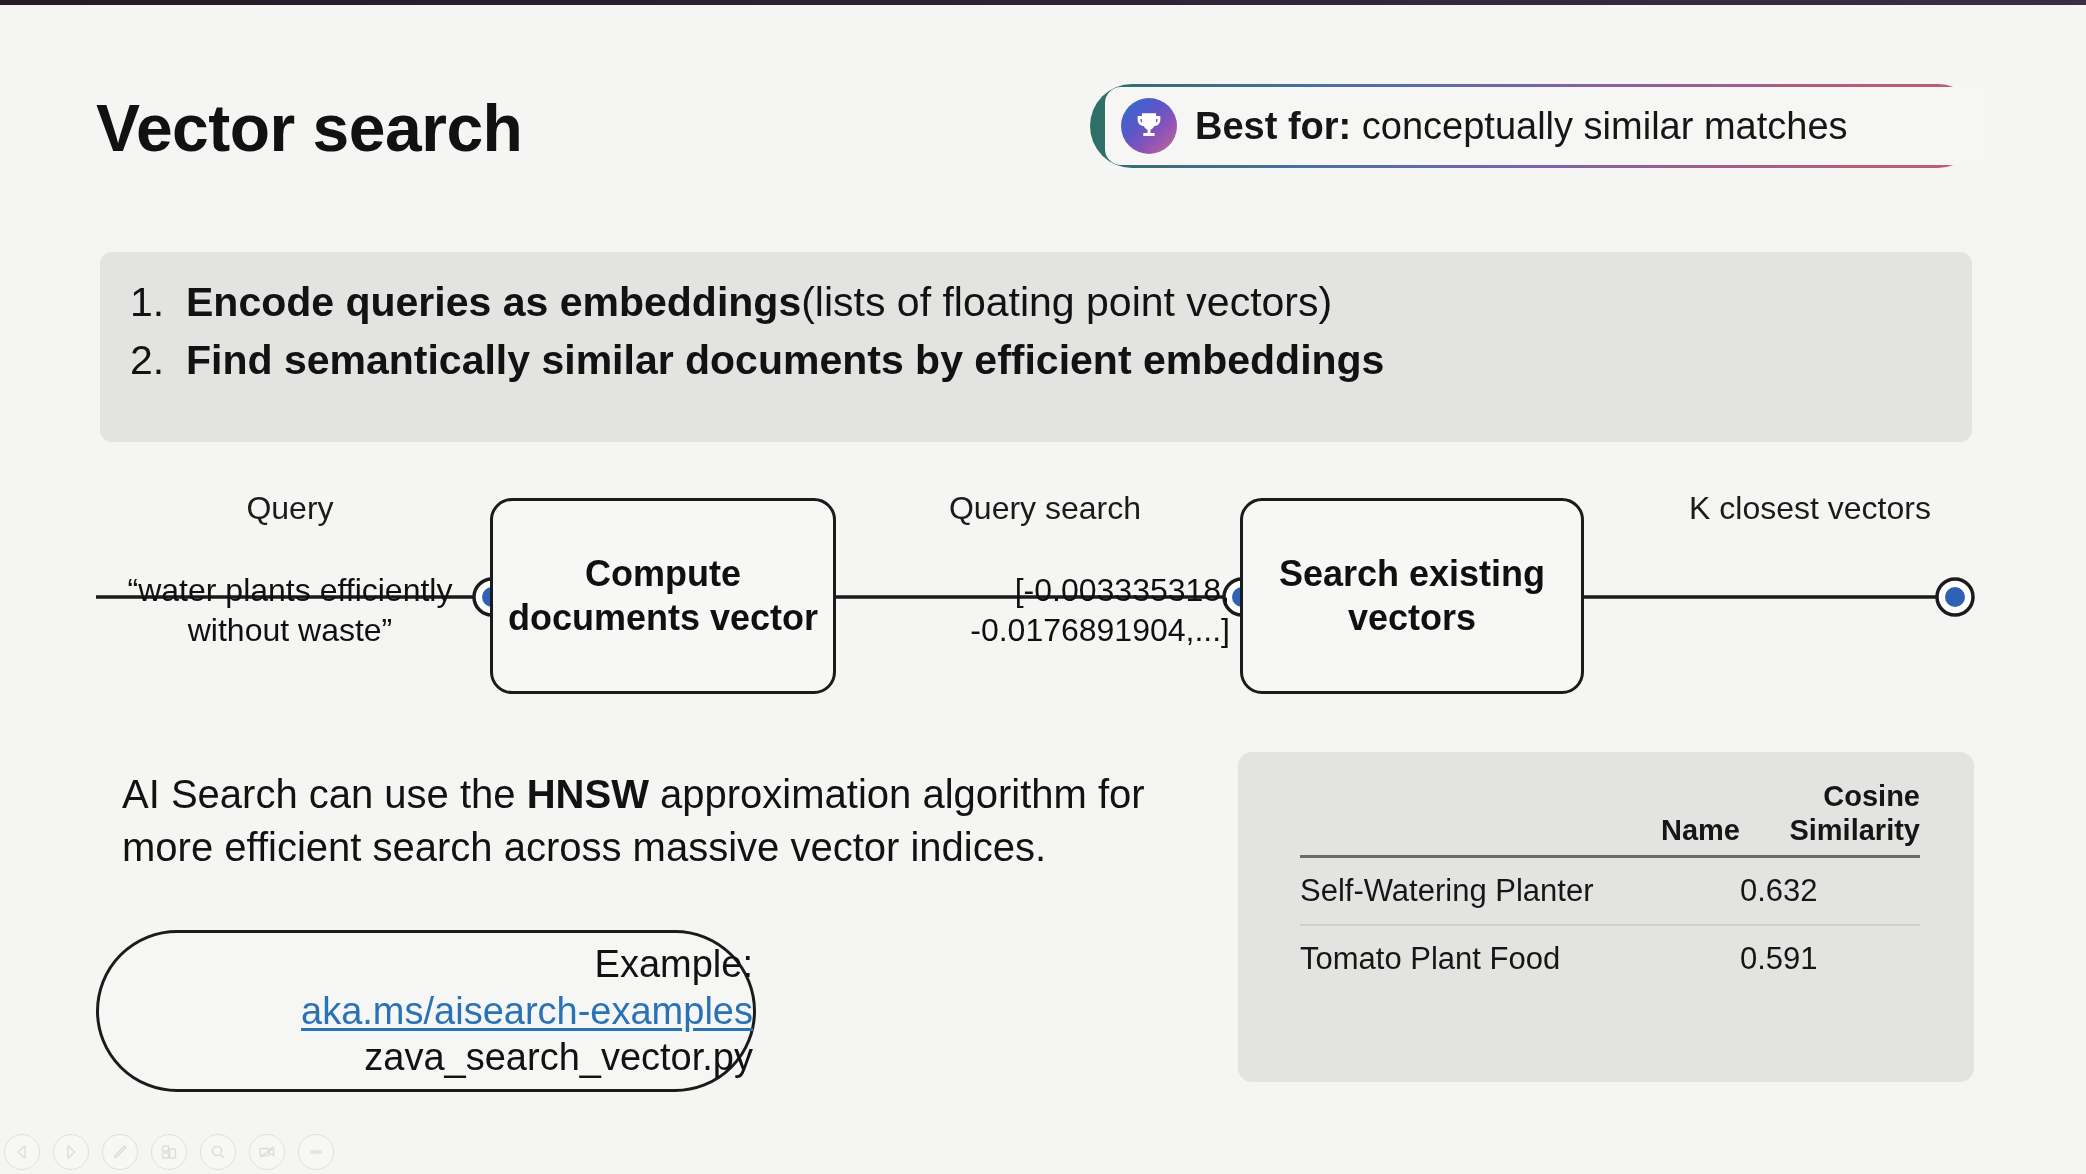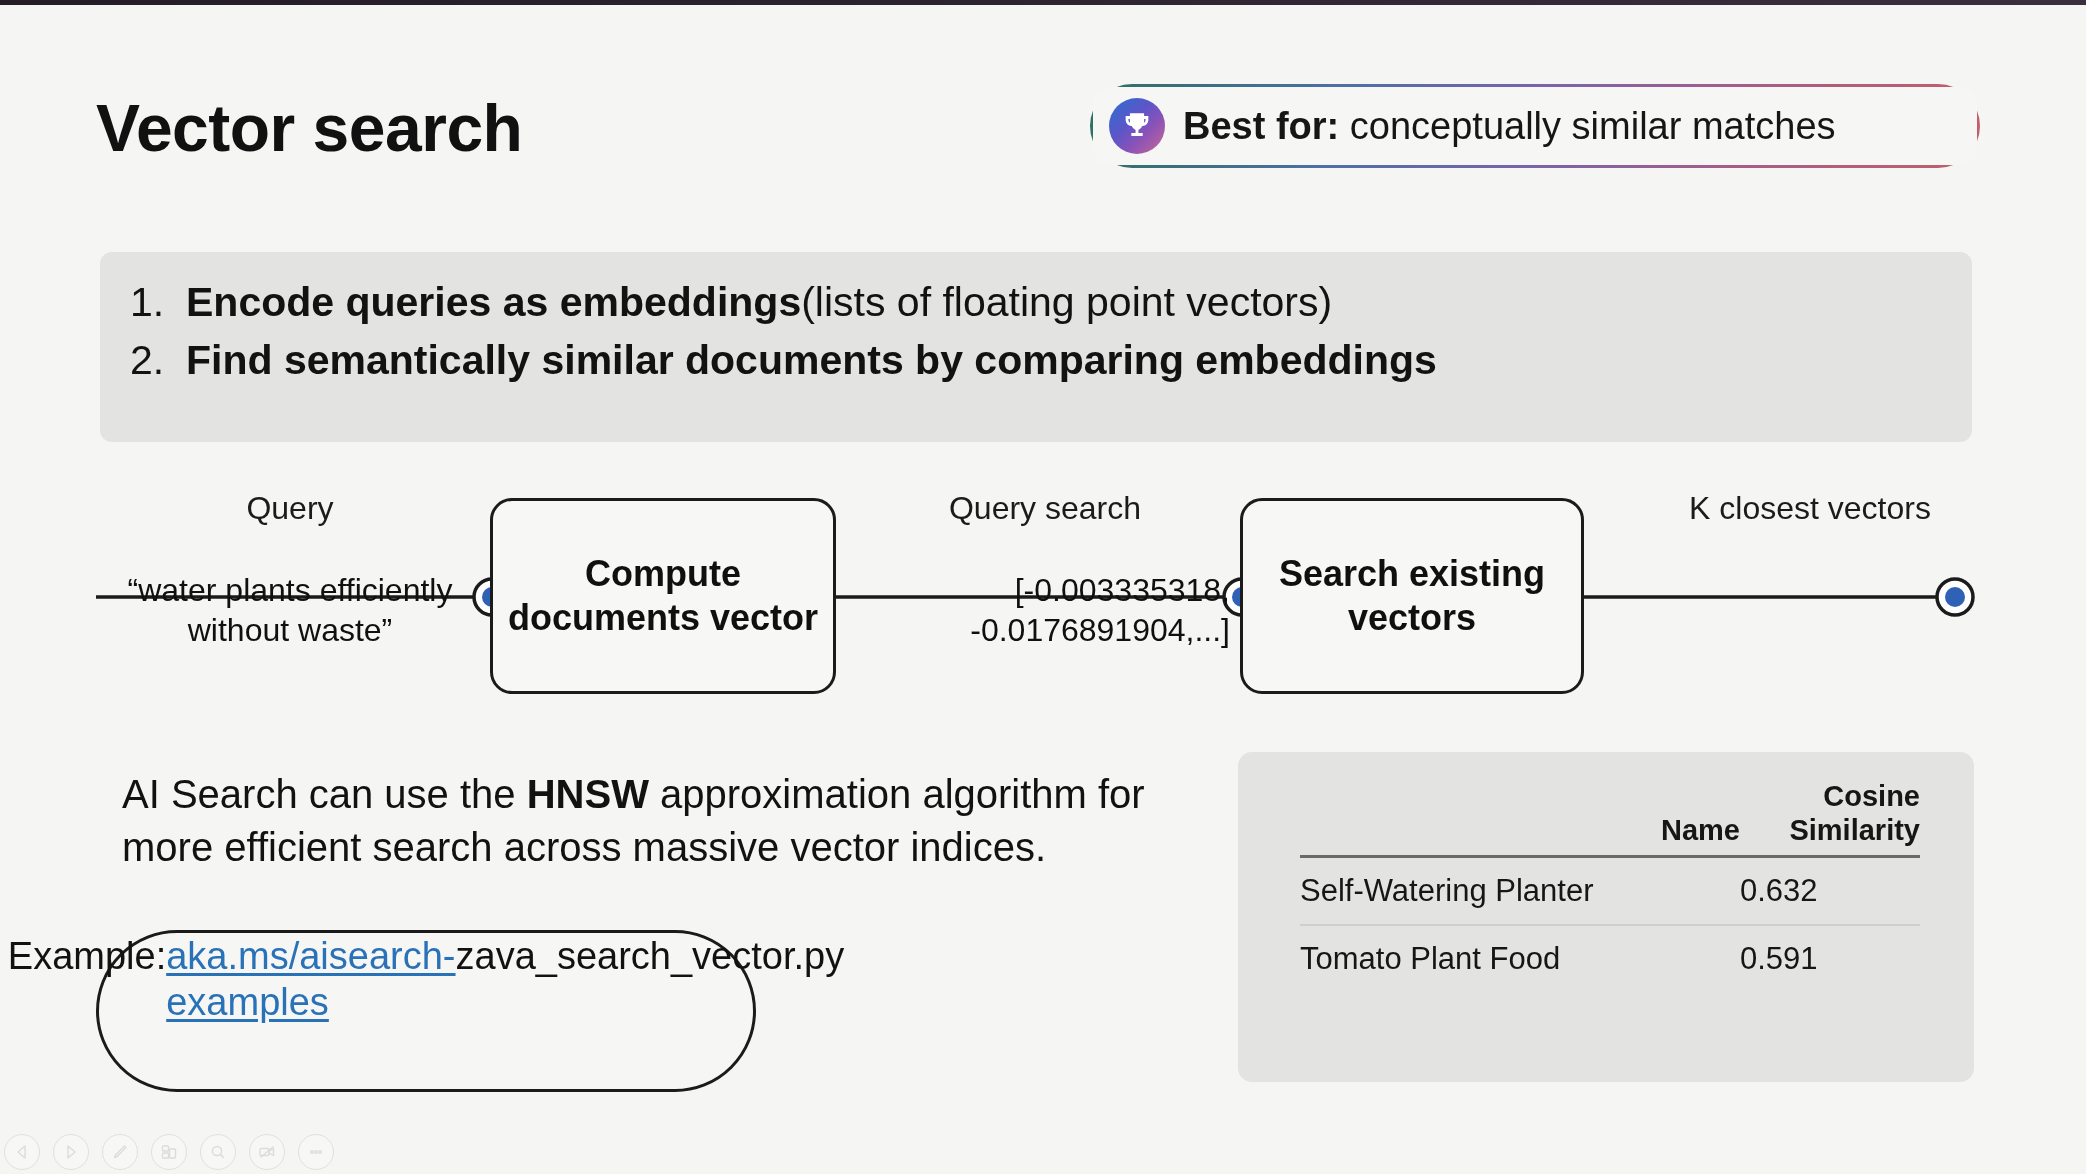--- a/index.html
+++ b/index.html
@@ -40,20 +40,21 @@
     border-radius: 42px;
     padding: 3px;
     background: linear-gradient(100deg,#2e6f63 0%,#4e6fa8 28%,#7d63a8 52%,#a85d86 74%,#c25f6b 100%);
   }
   .badge-inner {
     width: 100%; height: 100%;
     border-radius: 16px;
     background: #f6f6f4;
     display: flex; align-items: center;
     padding-left: 16px;
+    margin-left: 12px;
   }
   .trophy-circle {
     width: 56px; height: 56px; flex: 0 0 56px;
     border-radius: 50%;
     background: linear-gradient(135deg,#2f6fd0 0%,#5a56c8 40%,#8b52b8 65%,#c96a93 100%);
     display: flex; align-items: center; justify-content: center;
   }
   .trophy-circle svg { display: block; }
   .badge-text {
     margin-left: 18px;
@@ -132,22 +133,22 @@
   .hnsw b { font-weight: 700; }
 
   
   .pill {
     position: absolute;
     left: 96px; top: 930px;
     width: 660px; height: 162px;
     border: 3px solid #1b1b1b;
     border-radius: 81px;
     background: #f6f6f4;
-    display: flex; flex-direction: row;
-    align-items: flex-start; justify-content: center;
+    display: flex; flex-direction: column;
+    align-items: flex-end; justify-content: center;
     line-height: 1.22;
   }
   .pill-label { font-size: 38px; color: #121212; }
   .pill-link {
     font-size: 38px; color: #2a72b8;
     text-decoration: underline;
     text-underline-offset: 4px;
     cursor: pointer;
   }
   .pill-file { font-size: 38px; color: #121212; }
@@ -216,21 +217,21 @@
   </div>
 
   <div class="list-panel">
     <div class="list-row">
       <span class="list-num">1.</span>
       <span class="list-strong">Encode queries as embeddings</span>
       <span class="list-plain"> (lists of floating point vectors)</span>
     </div>
     <div class="list-row">
       <span class="list-num">2.</span>
-      <span class="list-strong">Find semantically similar documents by comparing embeddings</span>
+      <span class="list-strong">Find semantically similar documents by efficient embeddings</span>
       <span class="list-plain"></span>
     </div>
   </div>
 
   <div class="diagram">
     <svg width="2086" height="270">
       <line x1="96" y1="127" x2="492" y2="127" stroke="#1b1b1b" stroke-width="3.5"></line>
       <line x1="836" y1="127" x2="1242" y2="127" stroke="#1b1b1b" stroke-width="3.5"></line>
       <line x1="1584" y1="127" x2="1950" y2="127" stroke="#1b1b1b" stroke-width="3.5"></line>
       <g>

